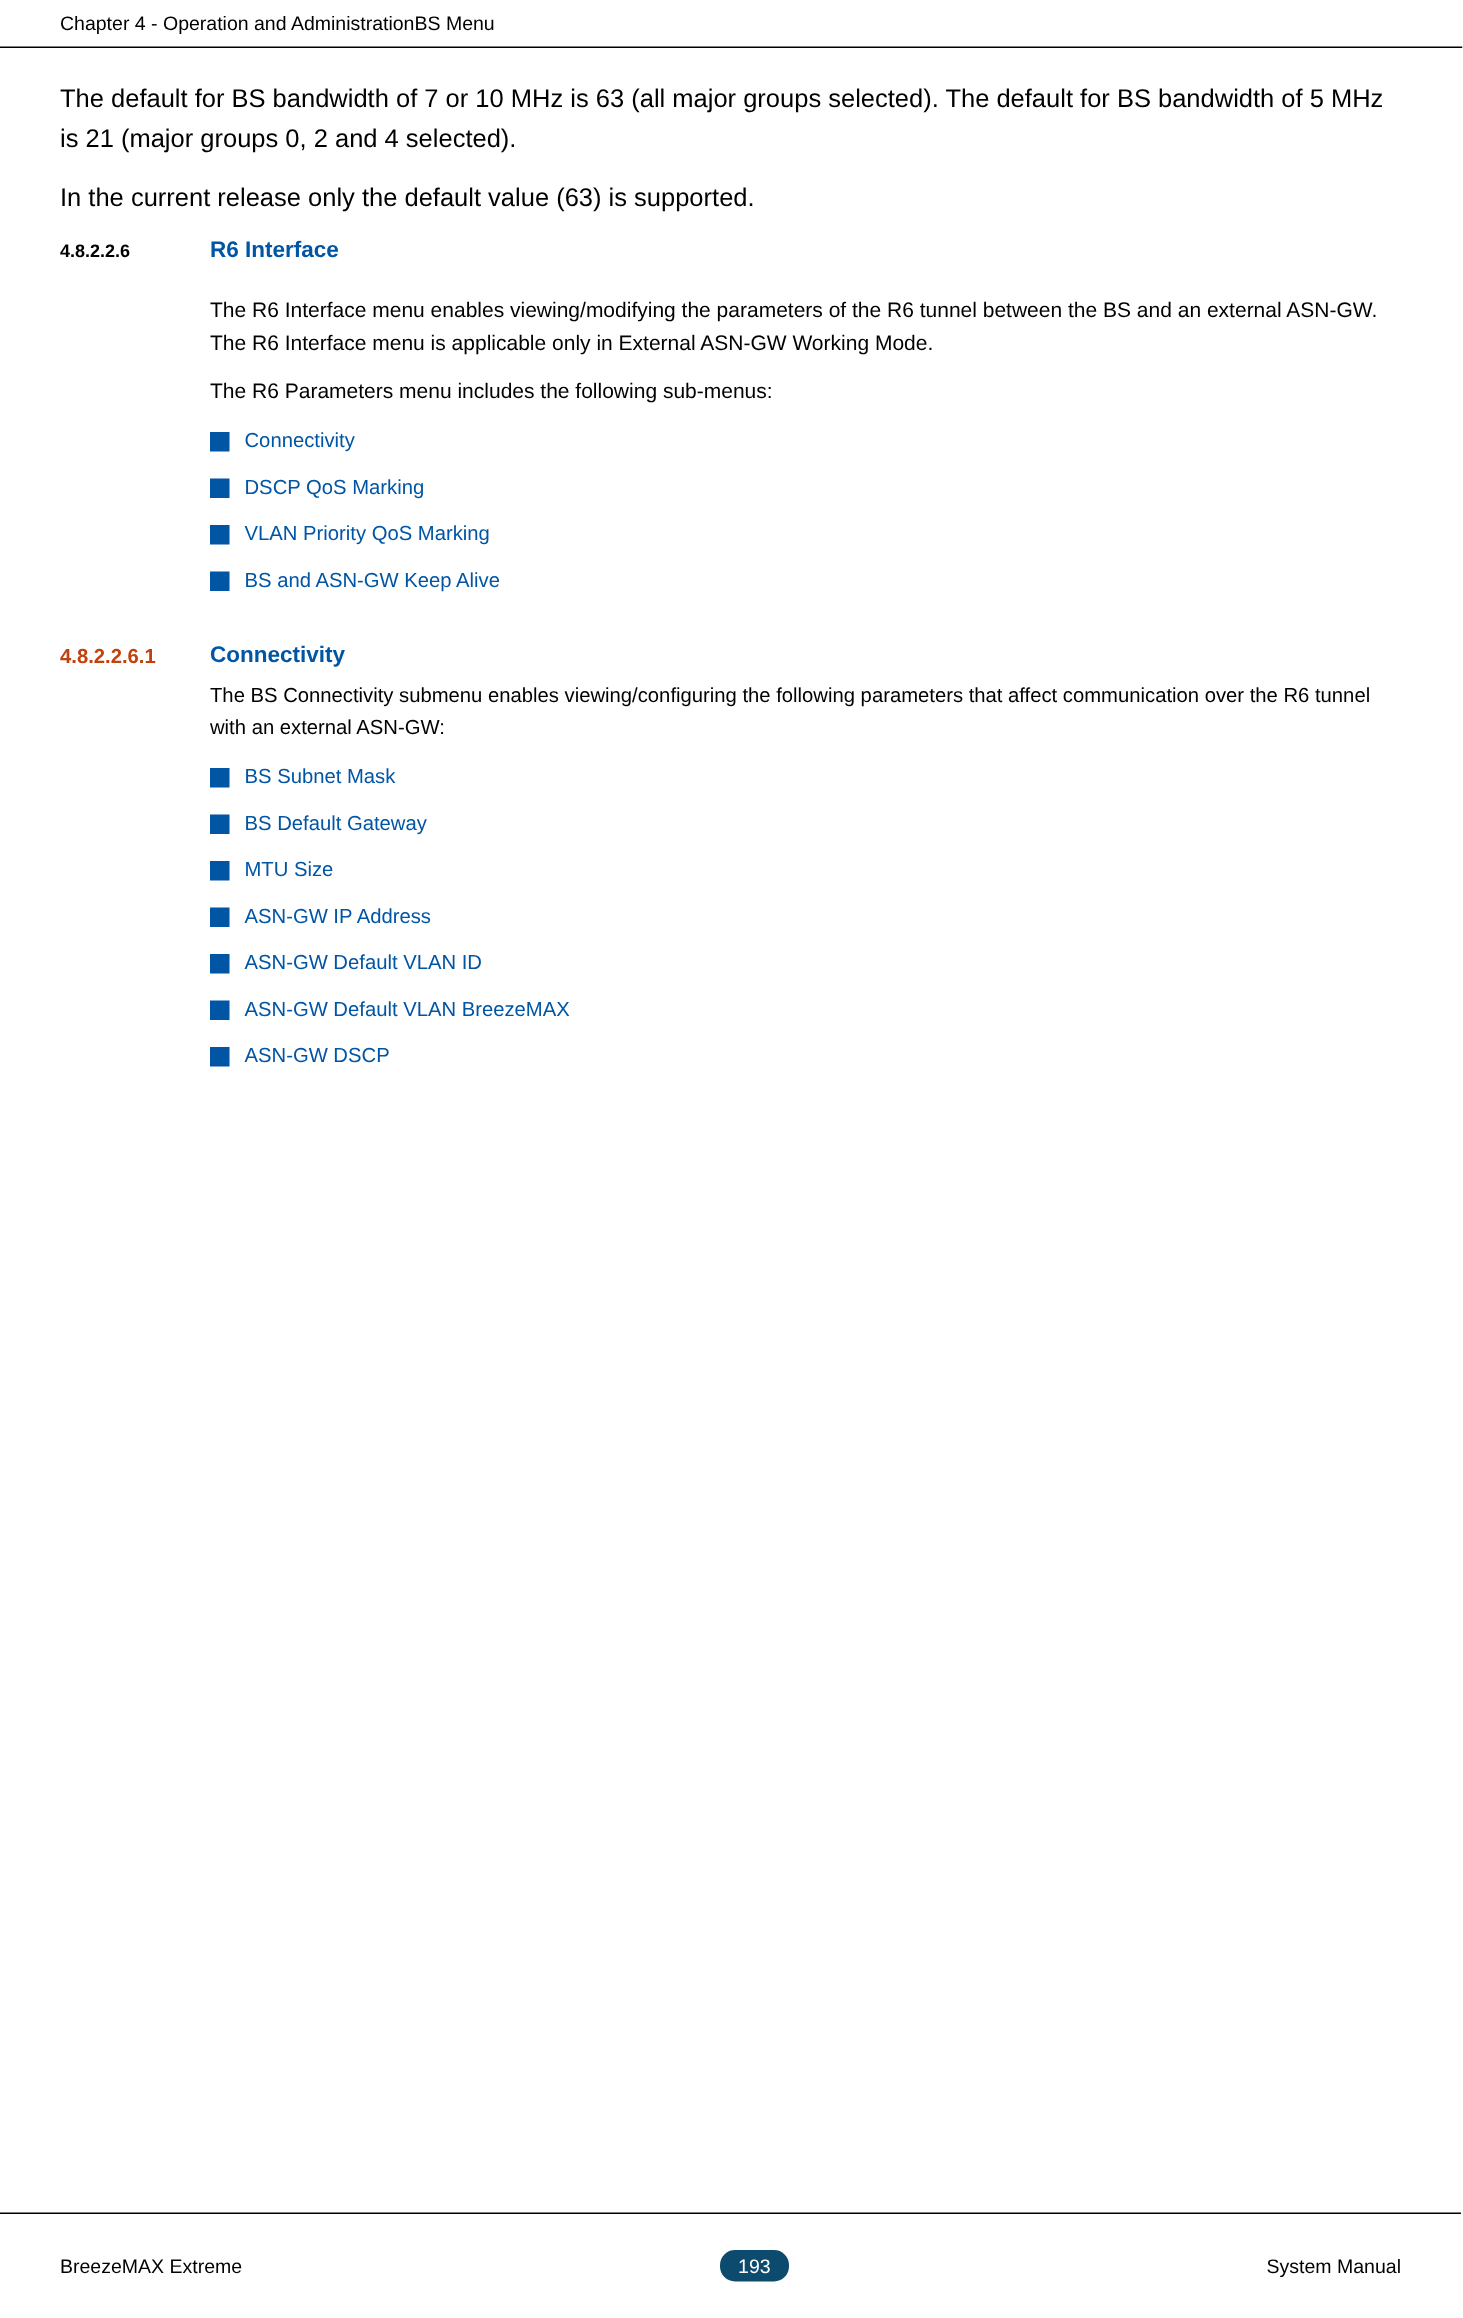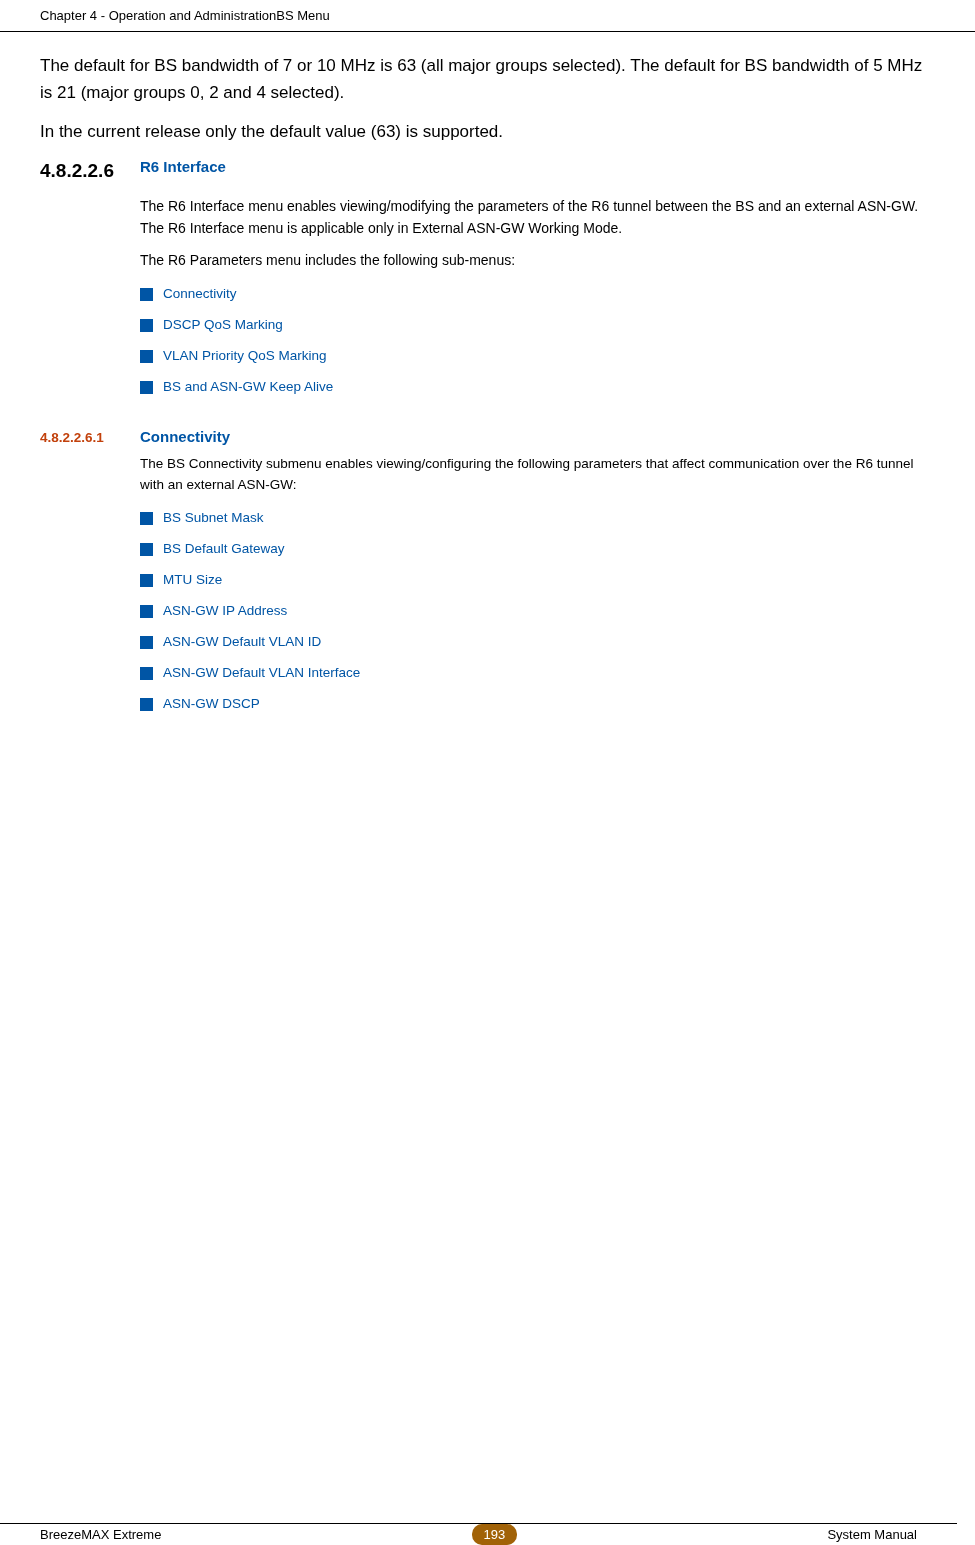--- a/index.html
+++ b/index.html
@@ -19,53 +19,53 @@
       border-bottom: 1px solid #000;
     }
     .page-header-left, .page-header-right {
       font-size: 13px;
       color: #000;
     }
     .page-footer {
       display: flex;
       justify-content: space-between;
       align-items: center;
-      padding: 0 40px;
+      padding: 24px 40px;
       border-top: 1px solid #000;
       position: absolute;
       bottom: 0;
       left: 0;
-      right: 18px;
+      right: 1px;
     }
     .page-footer-left, .page-footer-right {
       font-size: 13px;
       color: #000;
     }
     .page-num {
-      background: #a16207;
+      background: #0c4a6e;
       color: #fff;
       padding: 3px 12px;
       border-radius: 10px;
       font-size: 13px;
     }
     .content {
       padding: 20px 40px 60px 40px;
     }
     .intro-text {
       font-size: 17px;
       line-height: 1.6;
       margin-bottom: 12px;
     }
     .section-row {
       display: flex;
       margin-bottom: 18px;
     }
     .section-num {
       min-width: 100px;
-      font-size: 19px;
+      font-size: 12px;
       font-weight: bold;
       color: #000;
       padding-top: 2px;
     }
     .section-content {
       flex: 1;
     }
     .section-title {
       font-size: 15px;
       font-weight: bold;
@@ -183,21 +183,21 @@
         <li>
           <span class="bullet-square"></span>
           <span>ASN-GW IP Address</span>
         </li>
         <li>
           <span class="bullet-square"></span>
           <span>ASN-GW Default VLAN ID</span>
         </li>
         <li>
           <span class="bullet-square"></span>
-          <span>ASN-GW Default VLAN Interface</span>
+          <span>ASN-GW Default VLAN BreezeMAX</span>
         </li>
         <li>
           <span class="bullet-square"></span>
           <span>ASN-GW DSCP</span>
         </li>
       </ul>
     </div>
   </div>
 
 </div>

